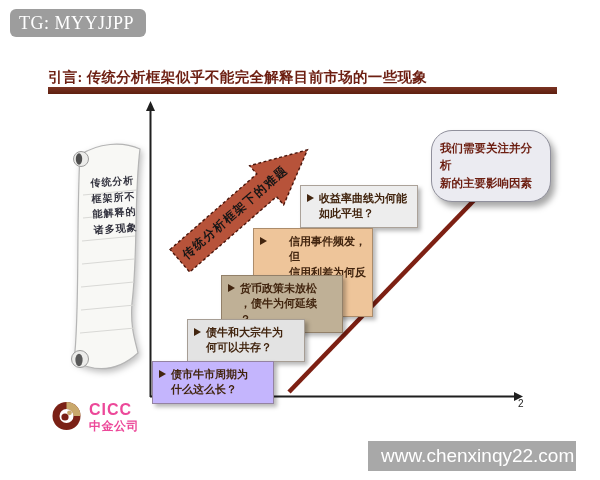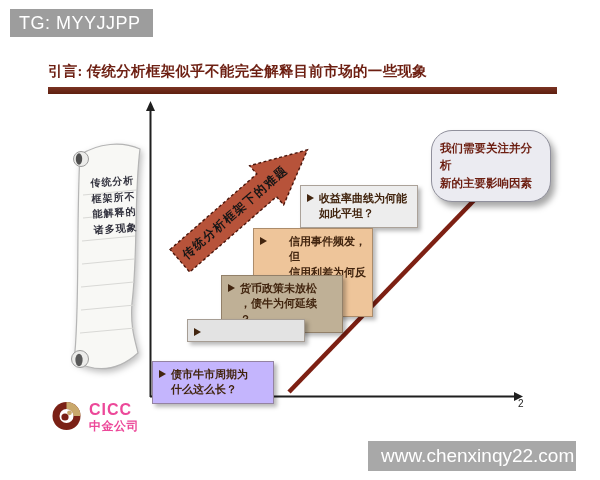--- a/index.html
+++ b/index.html
@@ -7,27 +7,27 @@
     width:600px;height:480px;position:relative;overflow:hidden;
     background:#ffffff;
     font-family:"Liberation Serif","DejaVu Serif",serif;
   }
   .abs{position:absolute;}
 
   
   .badge{
     left:10px;top:9px;height:28px;line-height:28px;
     background:#9d9d9d;color:#fff;
-    font-family:Liberation Sans, sans-serif;
-    font-size:18px;padding:0 12px 0 9px;letter-spacing:.5px;
+    font-family:Liberation Serif, serif;
+    font-size:18px;padding:0 12px 0 9px;letter-spacing:.5px;border-radius:6px;
   }
 
   
   .title{
-    left:48px;top:62px;width:520px;
+    left:48px;top:68px;width:520px;
     color:#6d1f12;font-weight:bold;font-size:14.5px;letter-spacing:.3px;
     white-space:nowrap;
   }
   .title-bar{
     left:48px;top:87px;width:509px;height:7px;
     background:linear-gradient(#7a3322,#5e1f10);
   }
 
   
   .chart-canvas{left:0;top:0;width:600px;height:480px;pointer-events:none;}
@@ -157,20 +157,22 @@
 处于低位？</span>
 </div>
 <div class="abs qbox q3" style="background: rgb(191, 176, 150);">
   <span class="tri"></span>
   <span class="qtext" style="white-space: pre-line;">货币政策未放松
 ，债牛为何延续
 ？</span>
 </div>
 <div class="abs qbox q4" style="background: rgb(227, 227, 227);">
   <span class="tri"></span>
+  <span class="qtext" style="white-space: pre-line;">债牛和大宗牛为
+何可以共存？</span>
 </div>
 <div class="abs qbox q5" style="background: #c4b5fd;">
   <span class="tri"></span>
   <span class="qtext" style="white-space: pre-line;">债市牛市周期为
 什么这么长？</span>
 </div>
 
 <div class="abs conclusion" style="white-space: pre-line; border-radius: 21px;">我们需要关注并分析
 新的主要影响因素</div>
 

